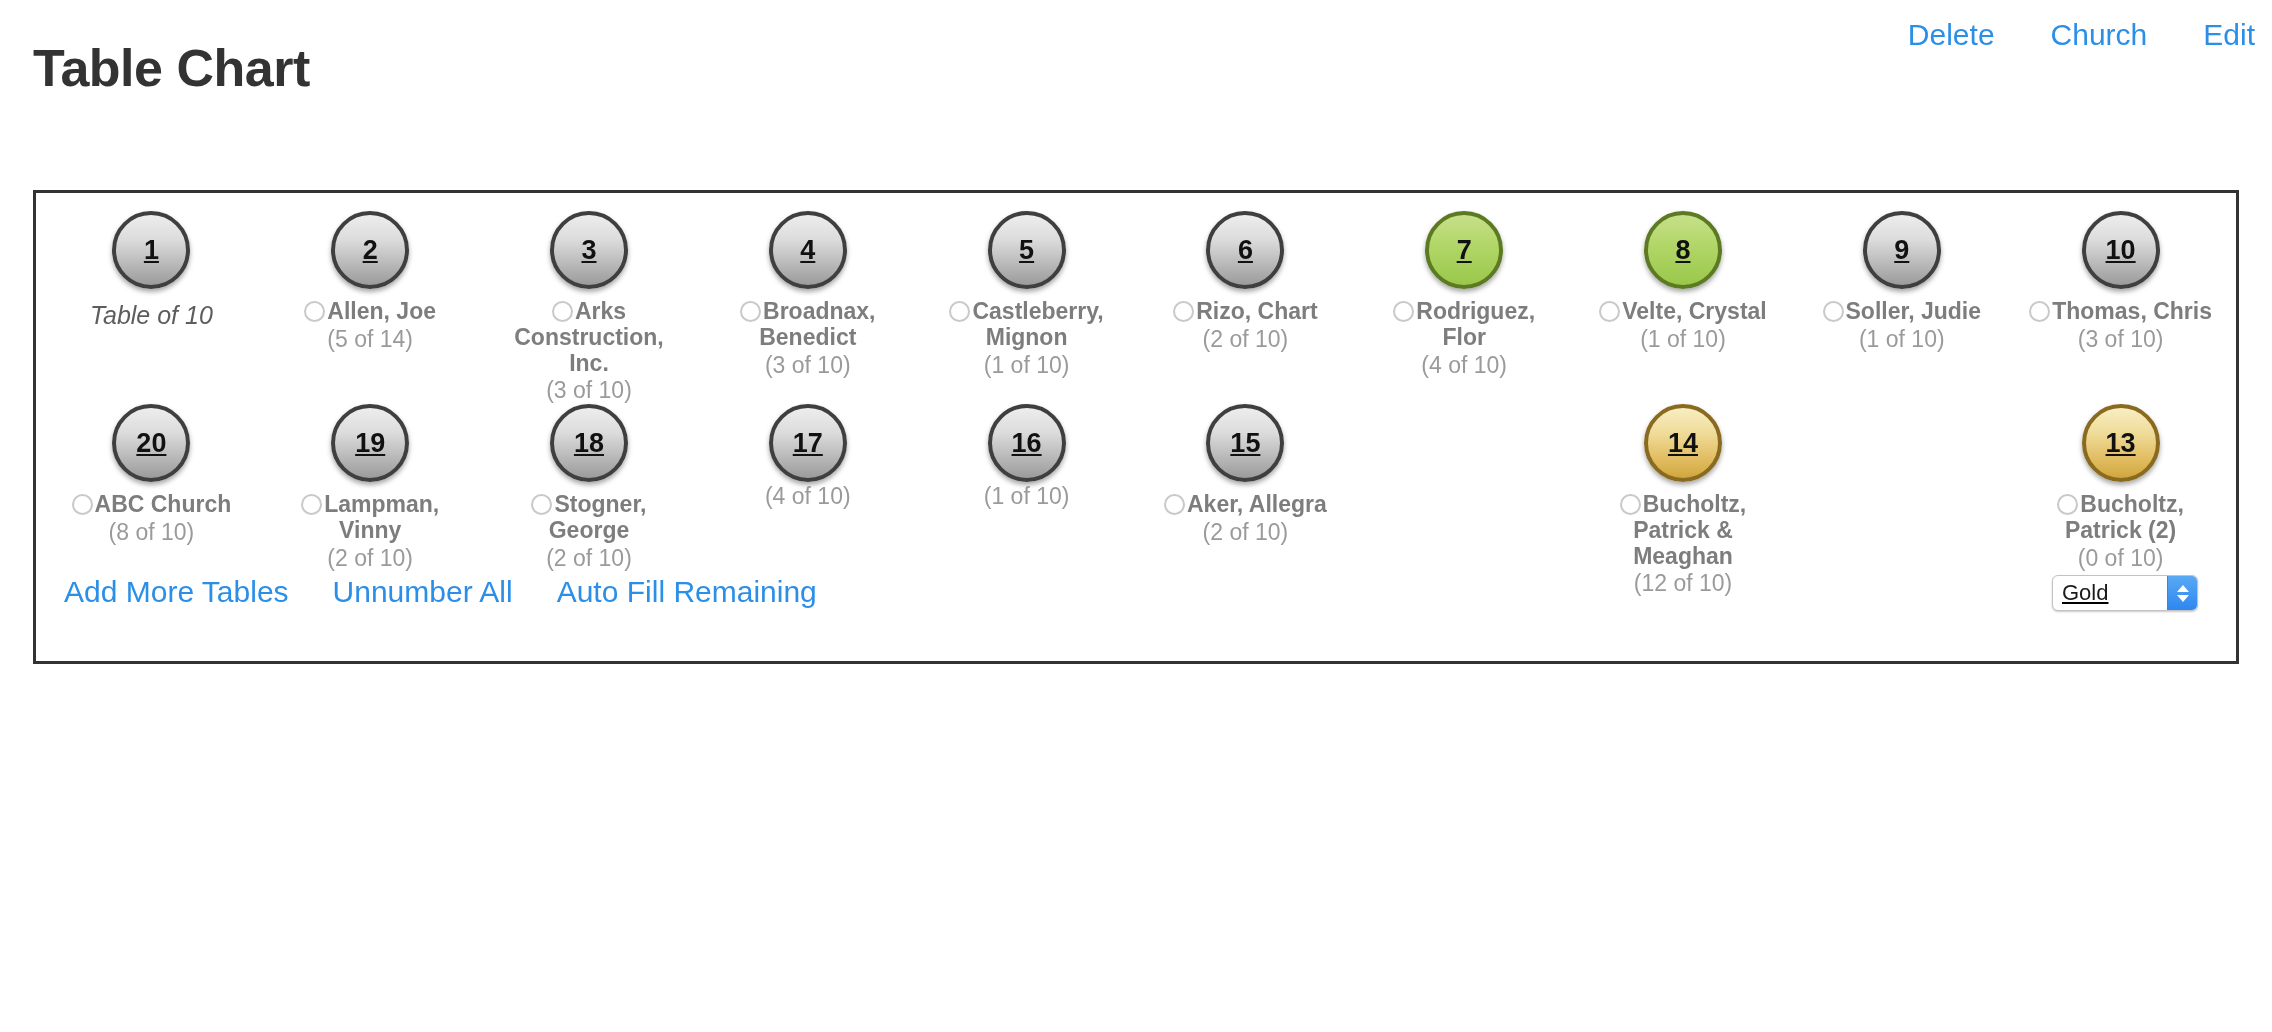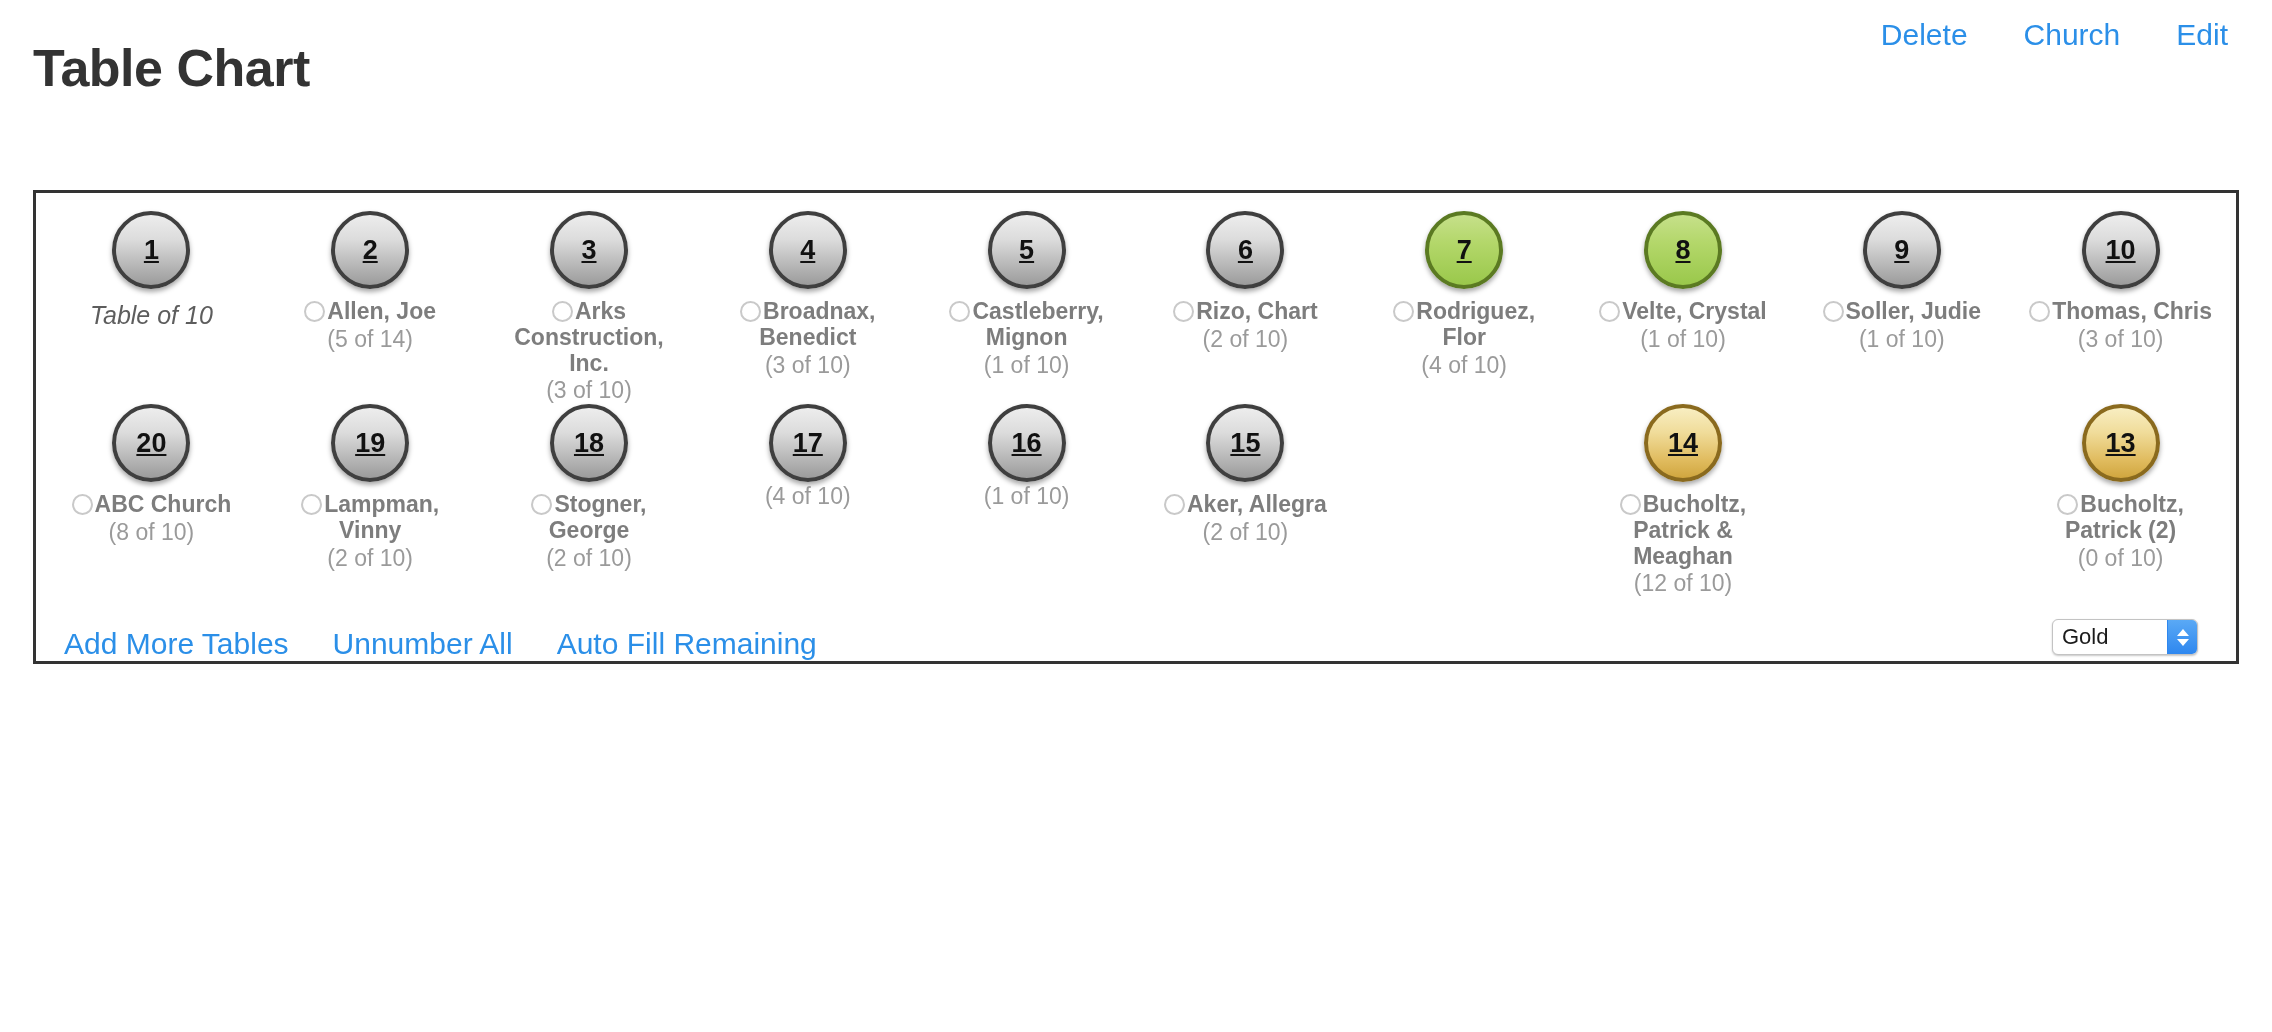--- a/index.html
+++ b/index.html
@@ -9,21 +9,21 @@
     background: #ffffff;
     font-family: "Liberation Sans", sans-serif;
     -webkit-font-smoothing: antialiased;
   }
 
   .page { position: relative; width: 2272px; height: 1032px; overflow: hidden; }
 
   
   .top-actions {
     position: absolute;
-    top: 20px; right: 44px;
+    top: 20px; right: 17px;
     display: flex;
     gap: 0px;
     align-items: center;
   }
   .top-actions a {
     color: #2b8fe8;
     font-size: 30px;
     text-decoration: none;
     padding: 0 28px;
     line-height: 1;
@@ -134,21 +134,21 @@
     font-style: italic;
     color: #5d5d5d;
   }
 
   
   .panel-footer {
     position: absolute;
     left: 0; right: 0; bottom: 0;
     height: 86px;
     display: flex;
-    align-items: flex-end;
+    align-items: flex-start;
     justify-content: space-between;
     padding: 0 16px 0 14px;
   }
   .footer-links { display: flex; align-items: center; }
   .footer-links a {
     color: #2b8fe8;
     font-size: 30px;
     text-decoration: none;
     padding: 0 22px;
     white-space: nowrap;
@@ -167,20 +167,21 @@
     width: 100%;
     height: 100%;
     background: #ffffff;
     border: 1px solid #c3c3c3;
     border-radius: 6px;
     box-shadow: 0 1px 2px rgba(0,0,0,0.22);
     display: flex;
     align-items: center;
     cursor: pointer;
     overflow: hidden;
+    text-decoration: underline;
   }
   .select-value {
     flex: 1;
     padding-left: 9px;
     font-size: 22px;
     color: #1b1b1b;
     white-space: nowrap;
     overflow: hidden;
   }
   .select-arrows {

